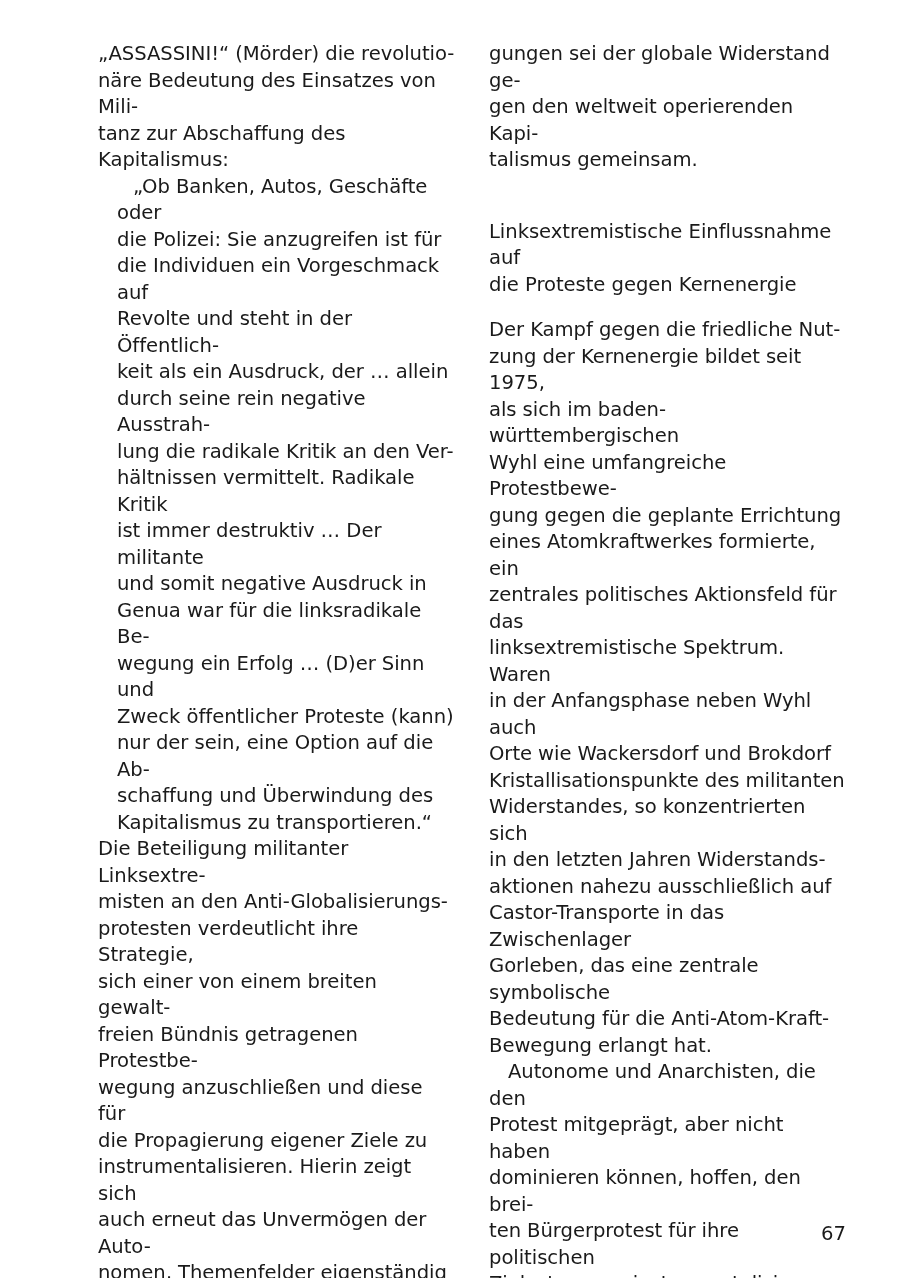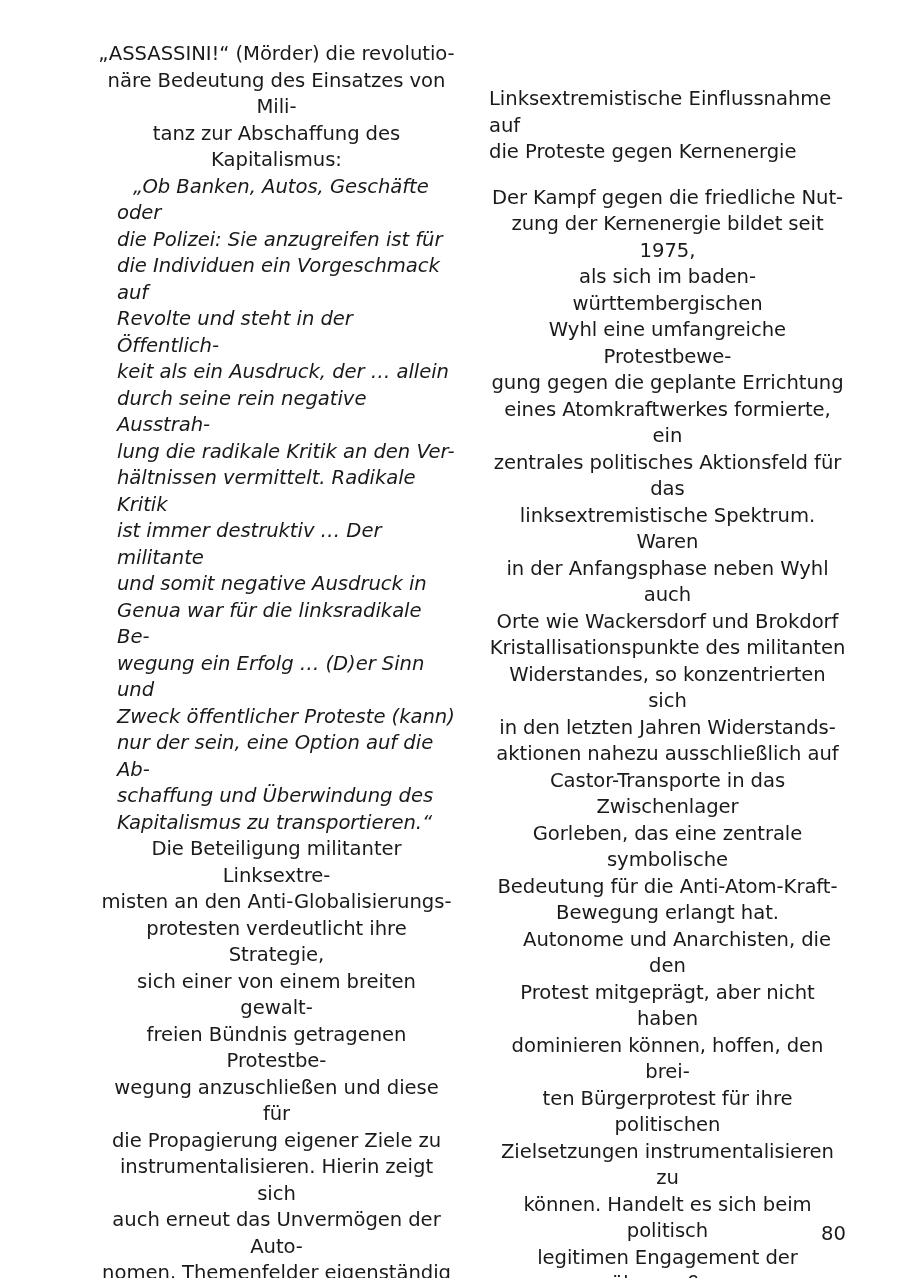--- a/index.html
+++ b/index.html
@@ -39,37 +39,36 @@
     width: 357px;
     flex: 0 0 357px;
   }
 
   p {
     margin: 0;
     font-size: 19.6px;
     line-height: 26.5px;
     letter-spacing: -0.05px;
     word-spacing: -0.1px;
-    text-align: center;
+    text-align: left;
     hyphens: none;
     white-space: pre-line;
   }
 
   p.body {
     text-indent: 0;
   }
 
   p.body-indent {
     text-indent: 19px;
   }
 
   .quote {
     margin: 0;
     padding-left: 19px;
-    font-style: italic;
     font-size: 19.6px;
     line-height: 26.5px;
     letter-spacing: -0.05px;
     white-space: pre-line;
     text-indent: 16px;
   }
 
   h2.section-heading {
     margin: 0;
     font-size: 19.6px;
@@ -143,20 +142,23 @@
 Bewegung aktive Linksextremisten, die
 in einem in der INTERIM am 18. Oktober
 veröffentlichten Beitrag „Ein Globus
 voller Atome – zusammen bewegen“
 die Überschneidungen beider Themen-
 felder für die Theorie und Praxis der
 Autonomen aufzeigen. Beiden Bewe-</p>
     </div>
 
     <div class="column">
+      <p class="body">gungen sei der globale Widerstand ge-
+gen den weltweit operierenden Kapi-
+talismus gemeinsam.</p>
       <div class="gap-before-heading"></div>
       <h2 class="section-heading">Linksextremistische Einflussnahme auf
 die Proteste gegen Kernenergie</h2>
       <div class="gap-after-heading"></div>
       <p class="body">Der Kampf gegen die friedliche Nut-
 zung der Kernenergie bildet seit 1975,
 als sich im baden-württembergischen
 Wyhl eine umfangreiche Protestbewe-
 gung gegen die geplante Errichtung
 eines Atomkraftwerkes formierte, ein
@@ -191,15 +193,15 @@
 gie zufolge wird das politische System
 der Bundesrepublik Deutschland vom
 „Verwertungsinteresse des Kapitals“
 maßgeblich bestimmt und nicht vom
 politischen Willen der Bevölkerungs-
 mehrheit. „Menschenverachtende Er-</p>
     </div>
 
   </div>
 
-  <div class="page-number">80</div>
+  <div class="page-number">67</div>
 
 </div>
 
 </body></html>

